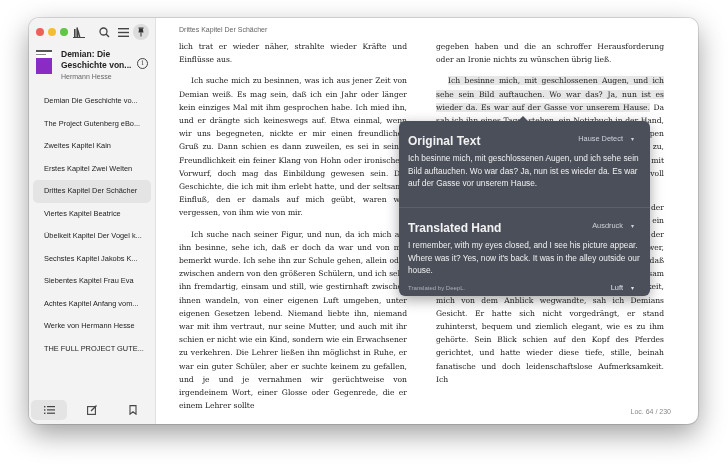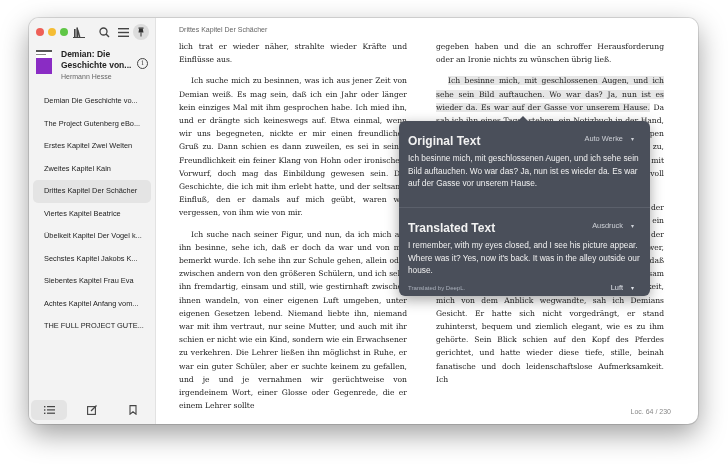--- a/index.html
+++ b/index.html
@@ -117,28 +117,29 @@
           <span class="c3"></span>
       </div>
       <div class="book-title">Demian: Die Geschichte von...</div>
       <div class="book-author">Hermann Hesse</div>
       <div class="info-icon">i</div>
     </div>
 
     <div class="toc">
       <div class="toc-item">Demian Die Geschichte vo...</div>
       <div class="toc-item">The Project Gutenberg eBo...</div>
+      <div class="toc-item">Zweites Kapitel Kain</div>
       <div class="toc-item">Erstes Kapitel Zwei Welten</div>
-      <div class="toc-item">Zweites Kapitel Kain</div>
       <div class="toc-item active">Drittes Kapitel Der Schächer</div>
       <div class="toc-item">Viertes Kapitel Beatrice</div>
       <div class="toc-item">Übelkeit Kapitel Der Vogel k...</div>
       <div class="toc-item">Sechstes Kapitel Jakobs K...</div>
       <div class="toc-item">Siebentes Kapitel Frau Eva</div>
       <div class="toc-item">Achtes Kapitel Anfang vom...</div>
+      <div class="toc-item">Werke von Hermann Hesse</div>
       <div class="toc-item">THE FULL PROJECT GUTE...</div>
     </div>
 
     <div class="bottom-bar">
       <div class="bb-btn active" style="left:2px">
         <svg width="11" height="8" viewBox="0 0 11 8">
             <rect x="0" y="0" width="1.4" height="1.4" fill="#444"></rect>
             <rect x="3" y="0" width="8" height="1.2" fill="#444"></rect>
             <rect x="0" y="3.3" width="1.4" height="1.4" fill="#444"></rect>
             <rect x="3" y="3.3" width="8" height="1.2" fill="#444"></rect>
@@ -176,24 +177,24 @@
     </div>
 
     <div class="loc">Loc. 64 / 230</div>
   </div>
 </div>
 
 <div class="popup">
   <span class="popup-arrow"></span>
 
   <div class="pp-label" style="top:13px">Original Text</div>
-  <div class="pp-select" style="top:13px"><span>Auto Werke</span><span class="caret">▾</span></div>
+  <div class="pp-select" style="top:13px"><span>Hause Detect</span><span class="caret">▾</span></div>
   <div class="pp-text" style="top:31px">Ich besinne mich, mit geschlossenen Augen, und ich sehe sein Bild auftauchen. Wo war das? Ja, nun ist es wieder da. Es war auf der Gasse vor unserem Hause.</div>
 
   <div class="pp-divider"></div>
 
-  <div class="pp-label" style="top:100px">Translated Text</div>
+  <div class="pp-label" style="top:100px">Translated Hand</div>
   <div class="pp-select" style="top:100px"><span>Ausdruck</span><span class="caret">▾</span></div>
   <div class="pp-text" style="top:118px">I remember, with my eyes closed, and I see his picture appear. Where was it? Yes, now it's back. It was in the alley outside our house.</div>
 
   <div class="pp-footer">Translated by DeepL.</div>
   <div class="pp-engine"><span>Luft</span><span class="caret">▾</span></div>
 </div>
 
 </body></html>

